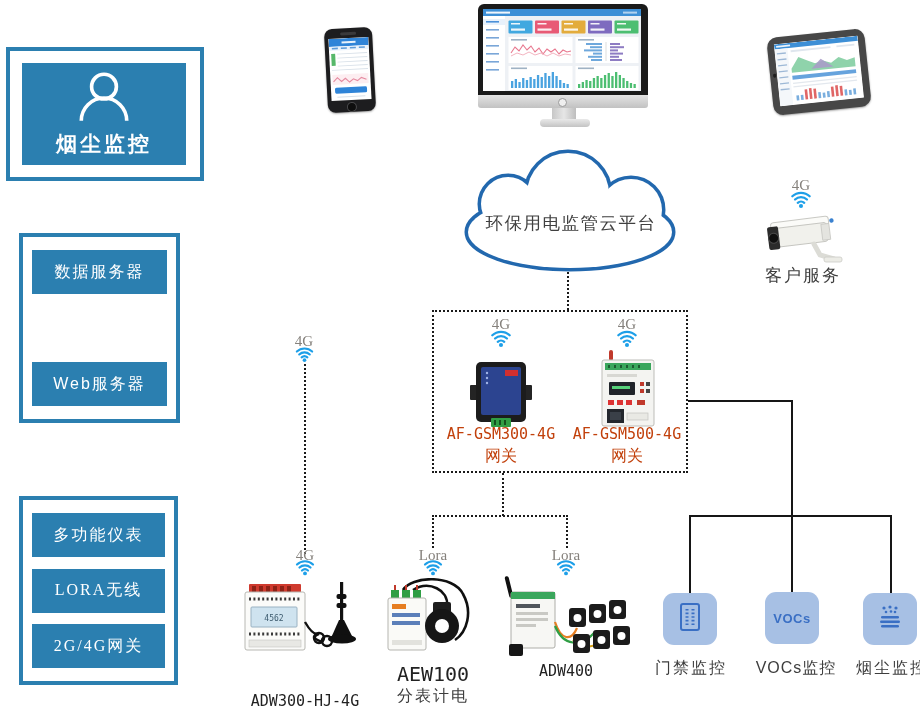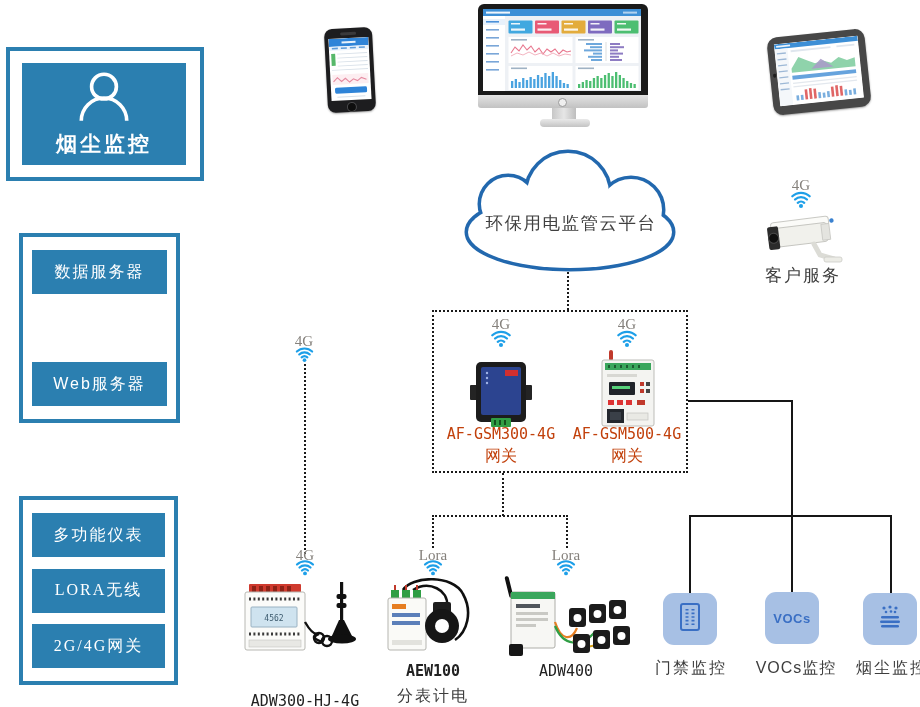--- a/index.html
+++ b/index.html
@@ -464,21 +464,21 @@
       <rect x="5" y="20" width="38" height="52" rx="2" fill="#fafaf7" stroke="#b5b5b0" stroke-width="1"></rect>
       <rect x="9" y="26" width="14" height="5" fill="#e67e22"></rect>
       <rect x="9" y="35" width="28" height="4" fill="#5b7fb9"></rect>
       <rect x="9" y="43" width="28" height="4" fill="#5b7fb9"></rect>
       <rect x="9" y="62" width="30" height="5" fill="#e2e2dd"></rect>
       <rect x="50" y="24" width="18" height="12" rx="2" fill="#1e1e1e"></rect>
       <circle cx="59" cy="48" r="17" fill="#161616"></circle>
       <circle cx="59" cy="48" r="7" fill="#ffffff"></circle>
     </svg>
   </div>
-  <div class="abs devlabel" style="left:378px;top:662px;width:110px;font-size:15px;font-weight:bold;">AEW100</div>
+  <div class="abs devlabel" style="left:378px;top:662px;width:110px;font-size:20px;">AEW100</div>
   <div class="abs cnlabel" style="left:378px;top:686px;width:110px;">分表计电</div>
 
   <div class="abs sig" style="left:546px;top:547px;width:40px;">Lora</div>
   <div class="abs" style="left:554px;top:558px;">
     <svg width="24" height="18" viewBox="0 0 24 18">
       <g fill="none" stroke="#1d9fe8" stroke-width="2.2" stroke-linecap="round">
         <path d="M9 12.5 a4.5 4.5 0 0 1 6 0"></path>
           <path d="M6.5 9.5 a8 8 0 0 1 11 0"></path>
           <path d="M4 6.5 a11.5 11.5 0 0 1 16 0"></path>
       </g>

